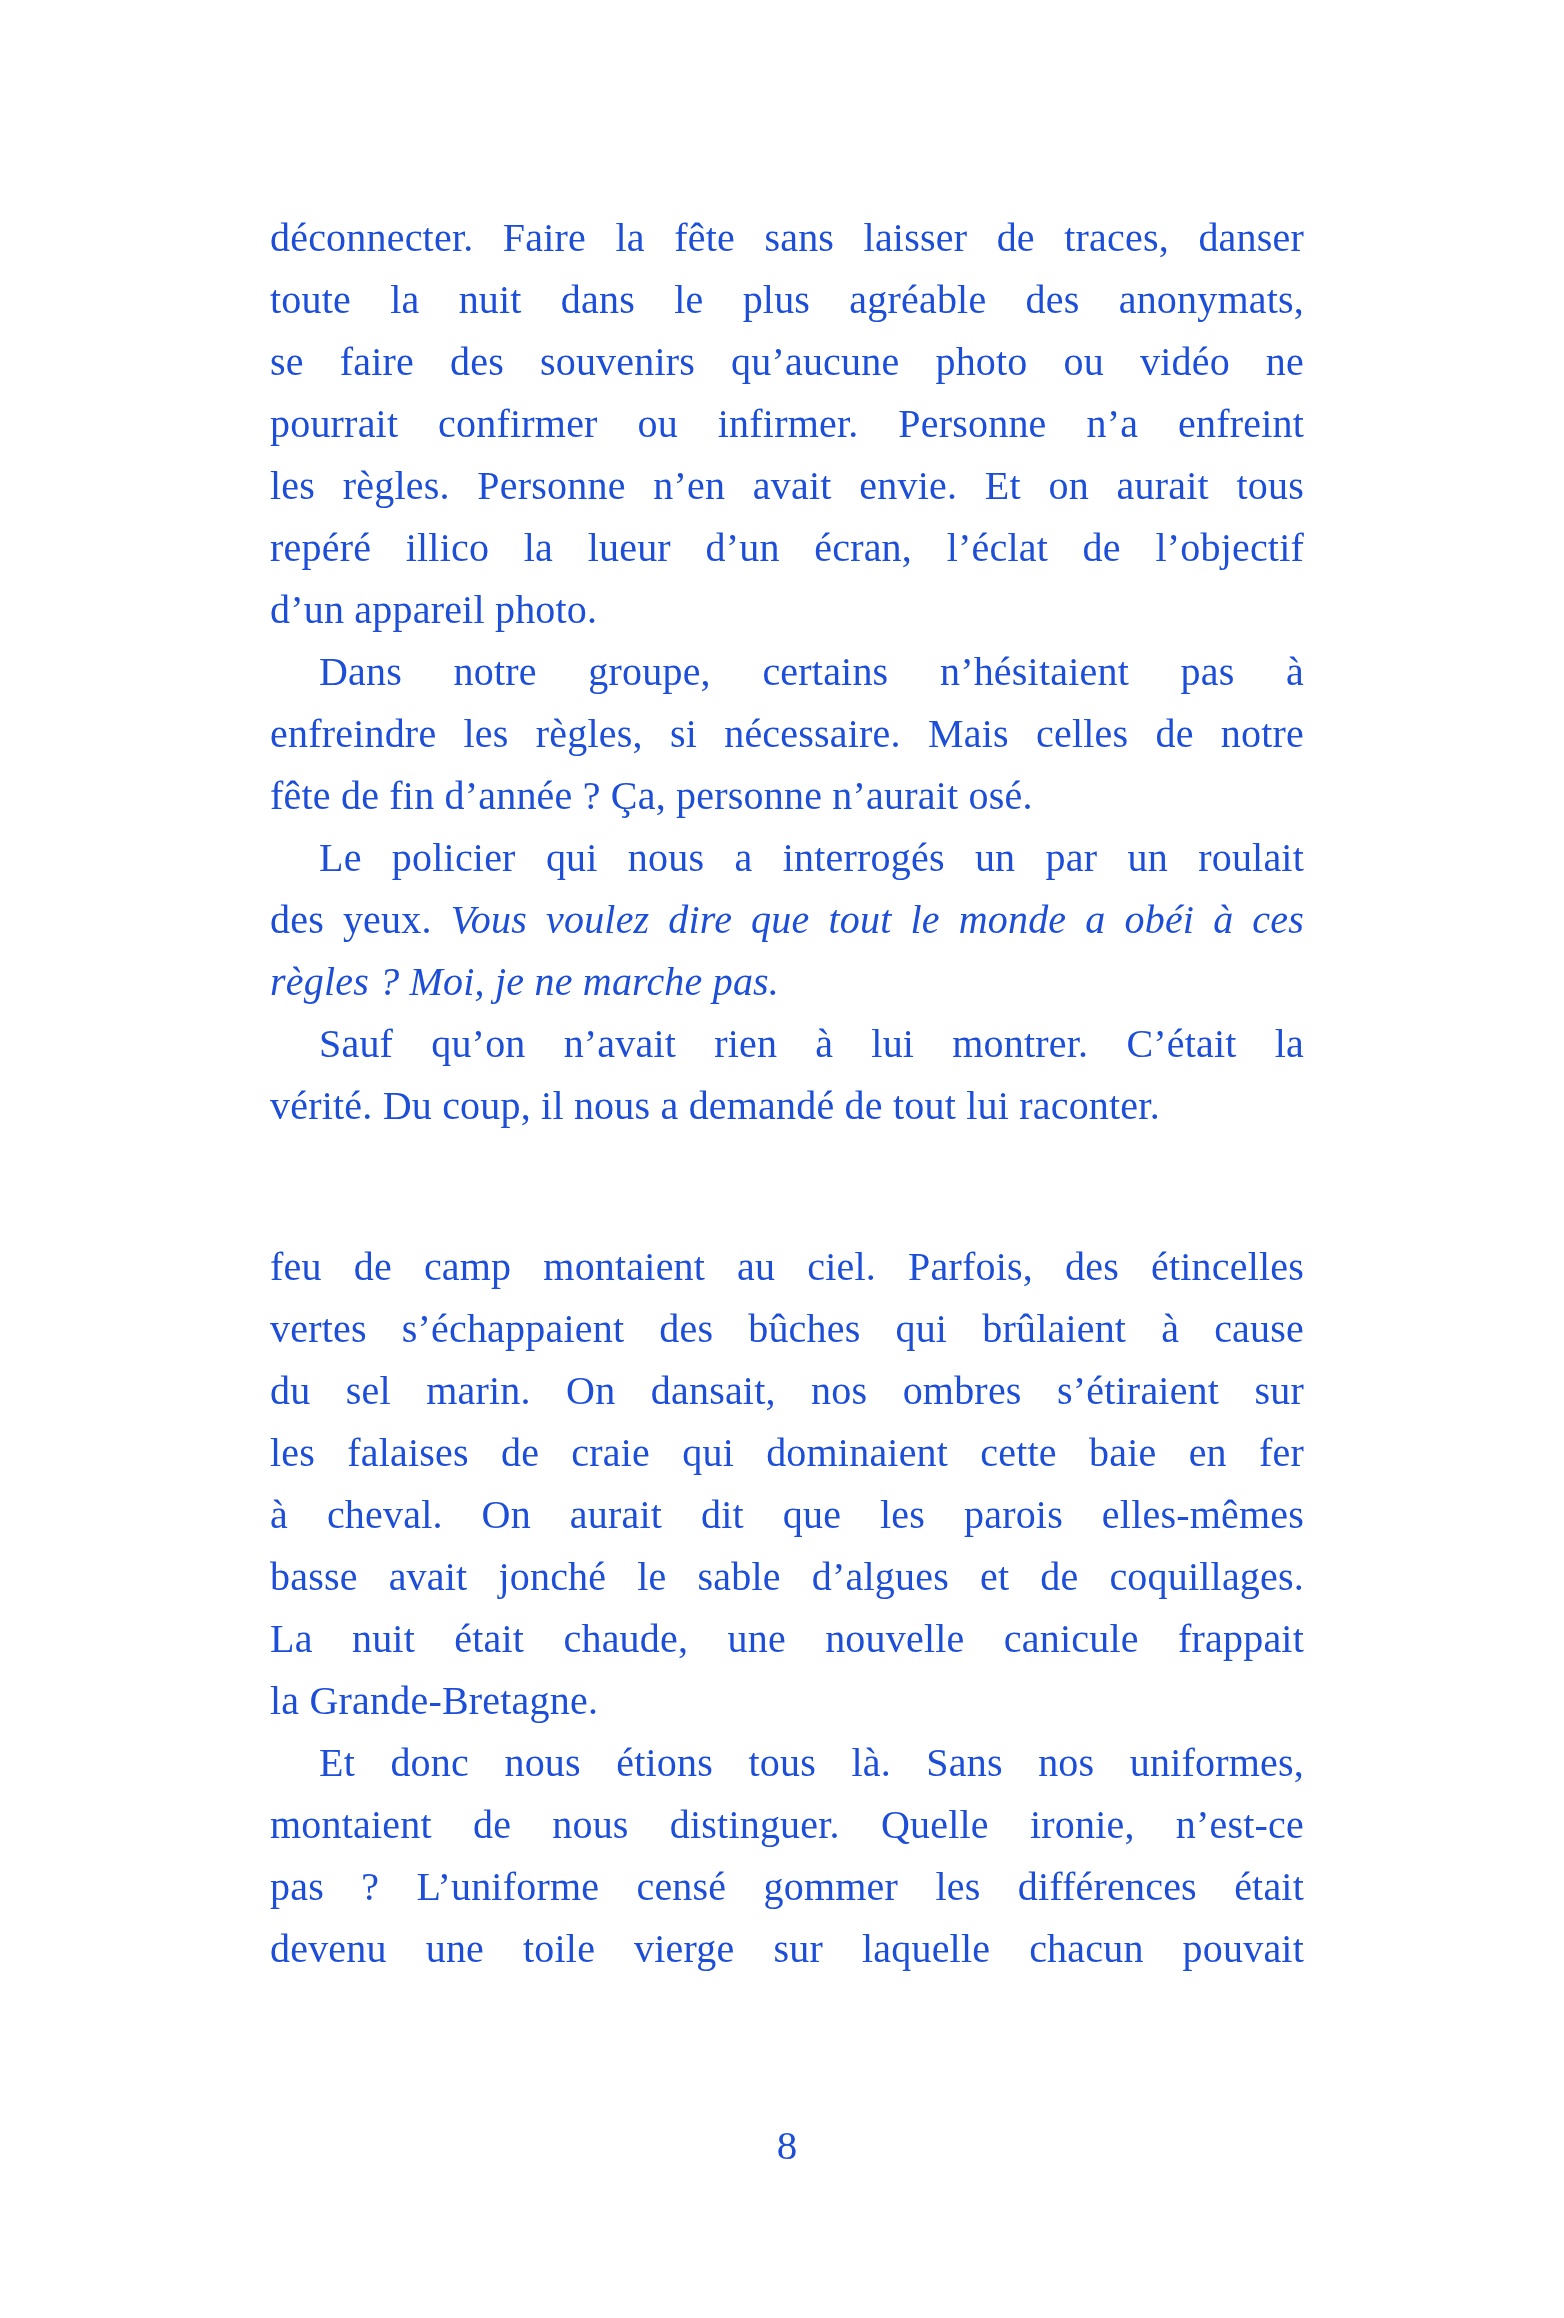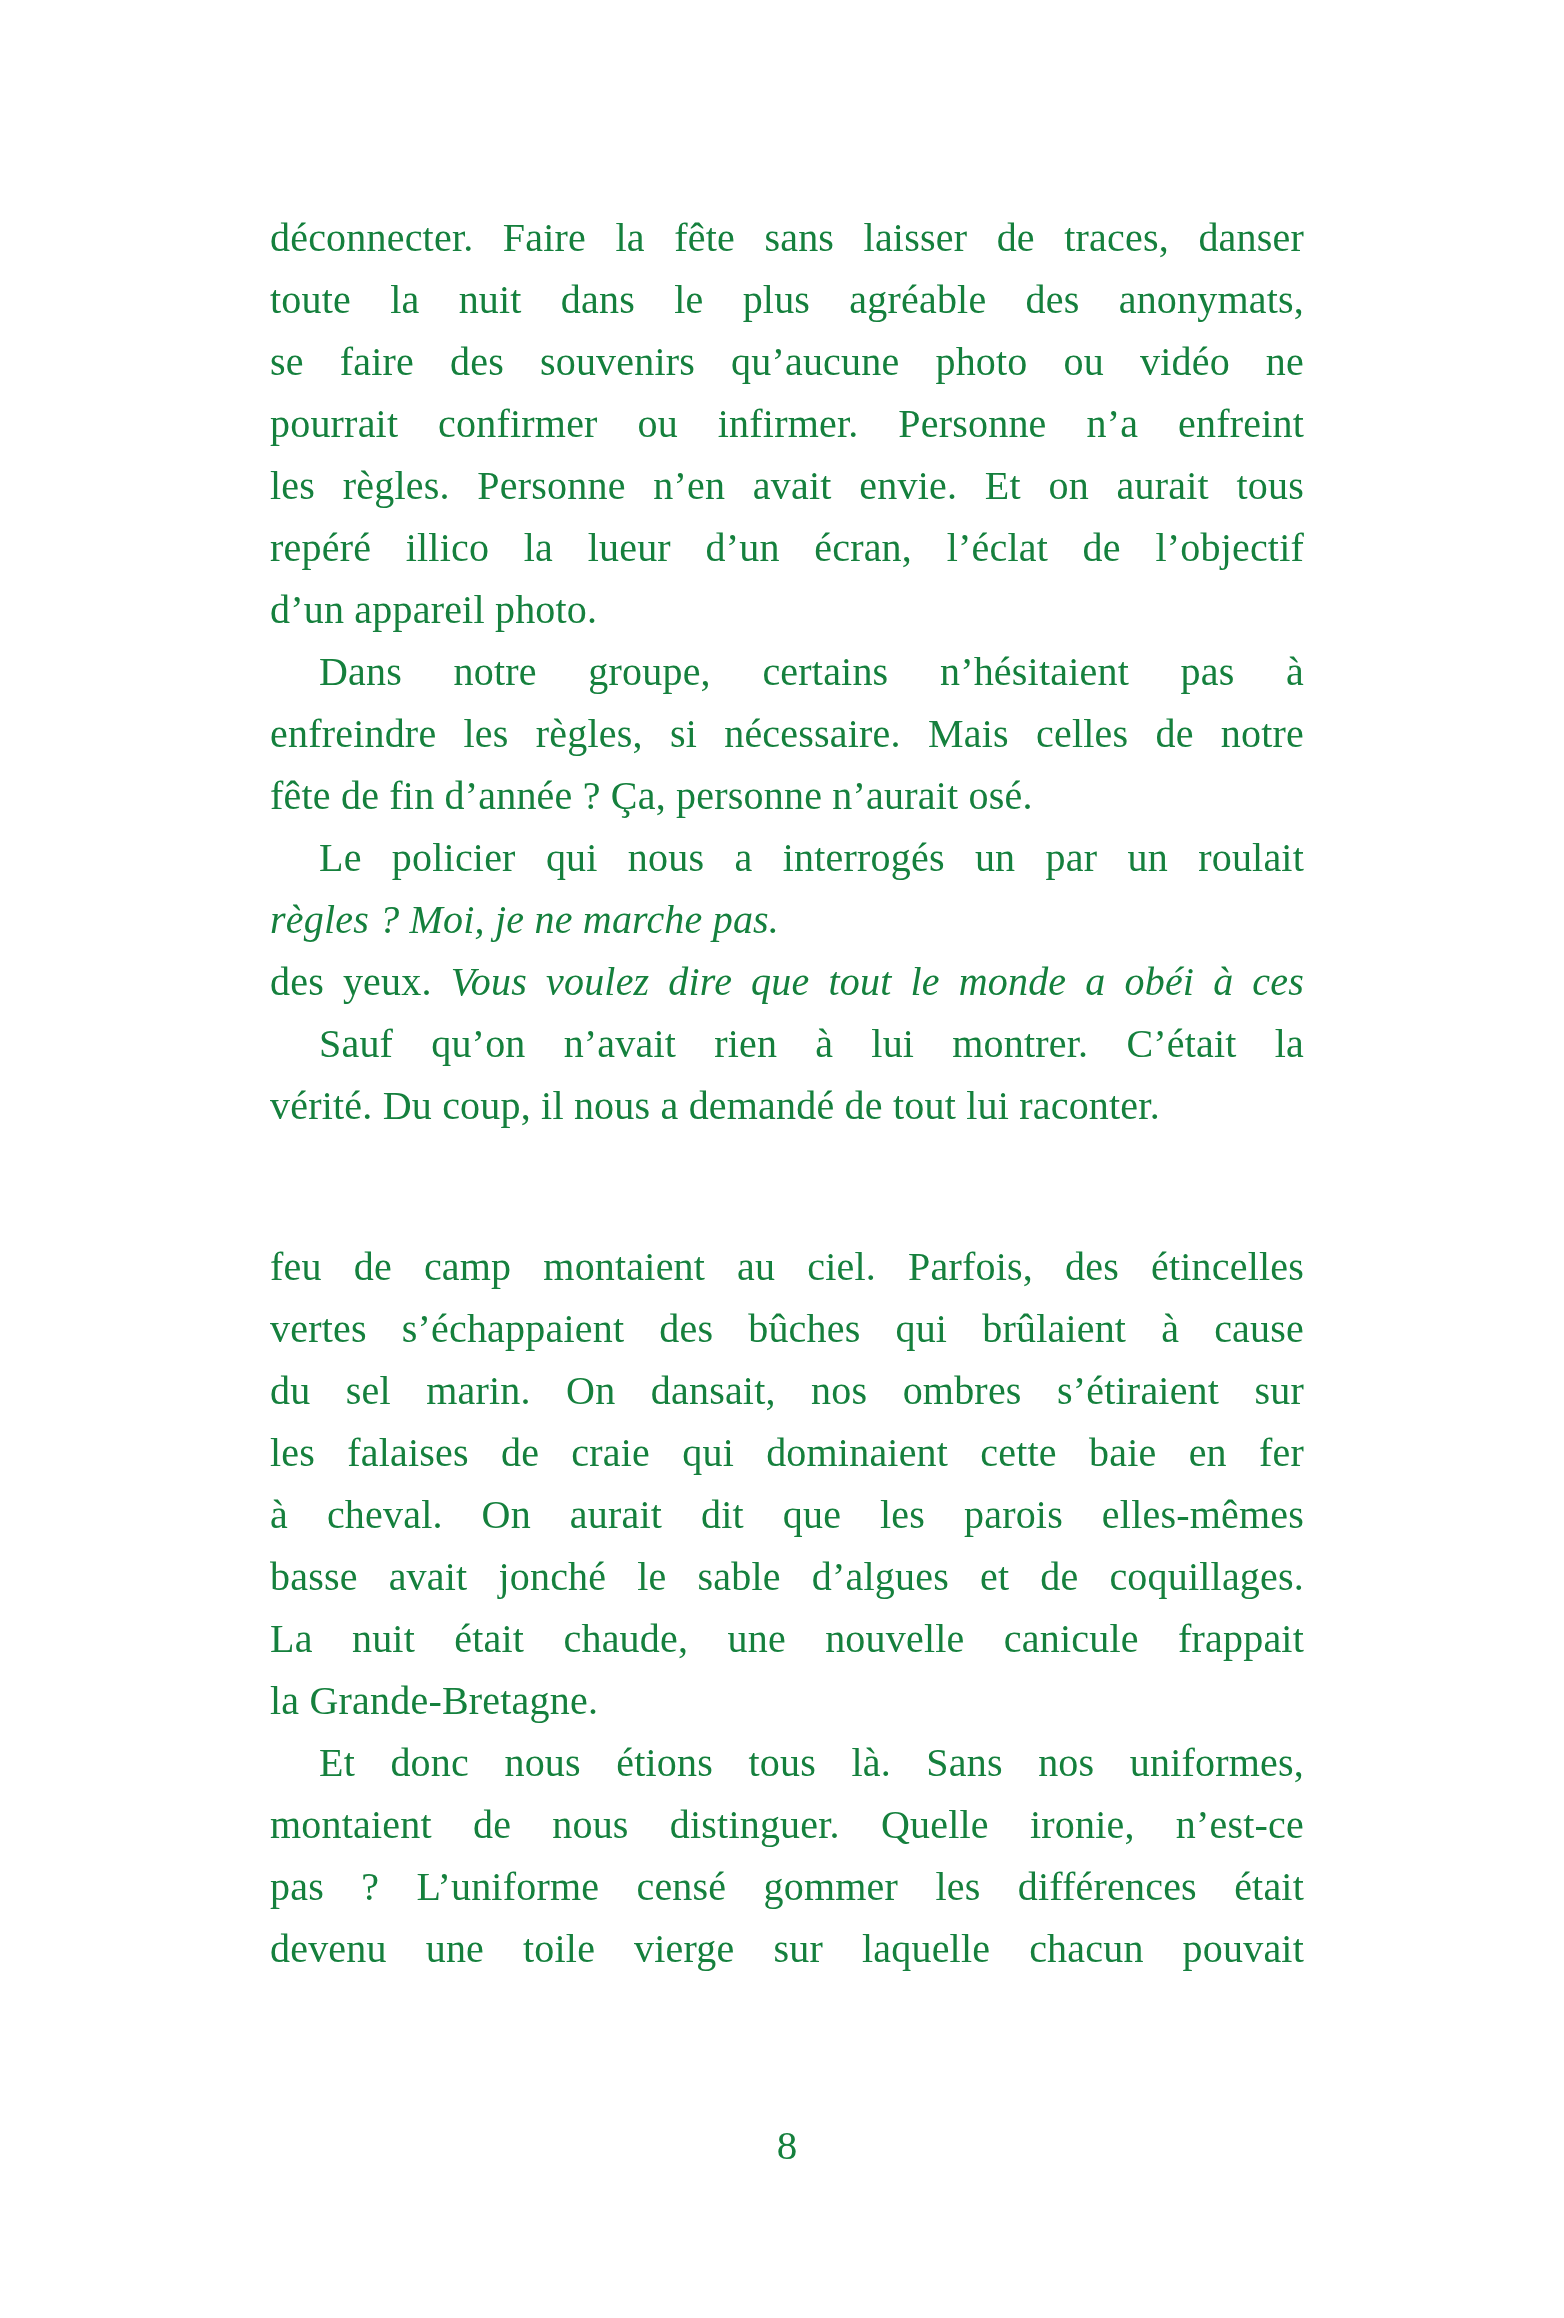--- a/index.html
+++ b/index.html
@@ -7,21 +7,21 @@
     padding: 0;
     background: #ffffff;
   }
   .book-page {
     position: relative;
     width: 1564px;
     height: 2318px;
     background: #ffffff;
     overflow: hidden;
     font-family: "Liberation Serif", "DejaVu Serif", serif;
-    color: #15803d;
+    color: #1d4ed8;
   }
   .text-block {
     position: absolute;
     left: 270px;
     top: 207px;
     width: 1034px;
     font-size: 40px;
     line-height: 62px;
     letter-spacing: 0.2px;
   }
@@ -63,22 +63,22 @@
       <div class="line">toute la nuit dans le plus agréable des anonymats,</div>
       <div class="line">se faire des souvenirs qu’aucune photo ou vidéo ne</div>
       <div class="line">pourrait confirmer ou infirmer. Personne n’a enfreint</div>
       <div class="line">les règles. Personne n’en avait envie. Et on aurait tous</div>
       <div class="line">repéré illico la lueur d’un écran, l’éclat de l’objectif</div>
       <div class="line para-last">d’un appareil photo.</div>
       <div class="line para-first indented">Dans notre groupe, certains n’hésitaient pas à</div>
       <div class="line">enfreindre les règles, si nécessaire. Mais celles de notre</div>
       <div class="line para-last">fête de fin d’année&nbsp;? Ça, personne n’aurait osé.</div>
       <div class="line para-first indented">Le policier qui nous a interrogés un par un roulait</div>
+      <div class="line"><span>des yeux. </span><i>Vous voulez dire que tout le monde a obéi à ces</i></div>
       <div class="line para-last"><i>règles&nbsp;? Moi, je ne marche pas.</i></div>
-      <div class="line"><span>des yeux. </span><i>Vous voulez dire que tout le monde a obéi à ces</i></div>
       <div class="line para-first indented">Sauf qu’on n’avait rien à lui montrer. C’était la</div>
       <div class="line para-last">vérité. Du coup, il nous a demandé de tout lui raconter.</div>
       <div class="section-break"></div>
       <div class="line">feu de camp montaient au ciel. Parfois, des étincelles</div>
       <div class="line">vertes s’échappaient des bûches qui brûlaient à cause</div>
       <div class="line">du sel marin. On dansait, nos ombres s’étiraient sur</div>
       <div class="line">les falaises de craie qui dominaient cette baie en fer</div>
       <div class="line">à cheval. On aurait dit que les parois elles-mêmes</div>
       <div class="line">basse avait jonché le sable d’algues et de coquillages.</div>
       <div class="line">La nuit était chaude, une nouvelle canicule frappait</div>

